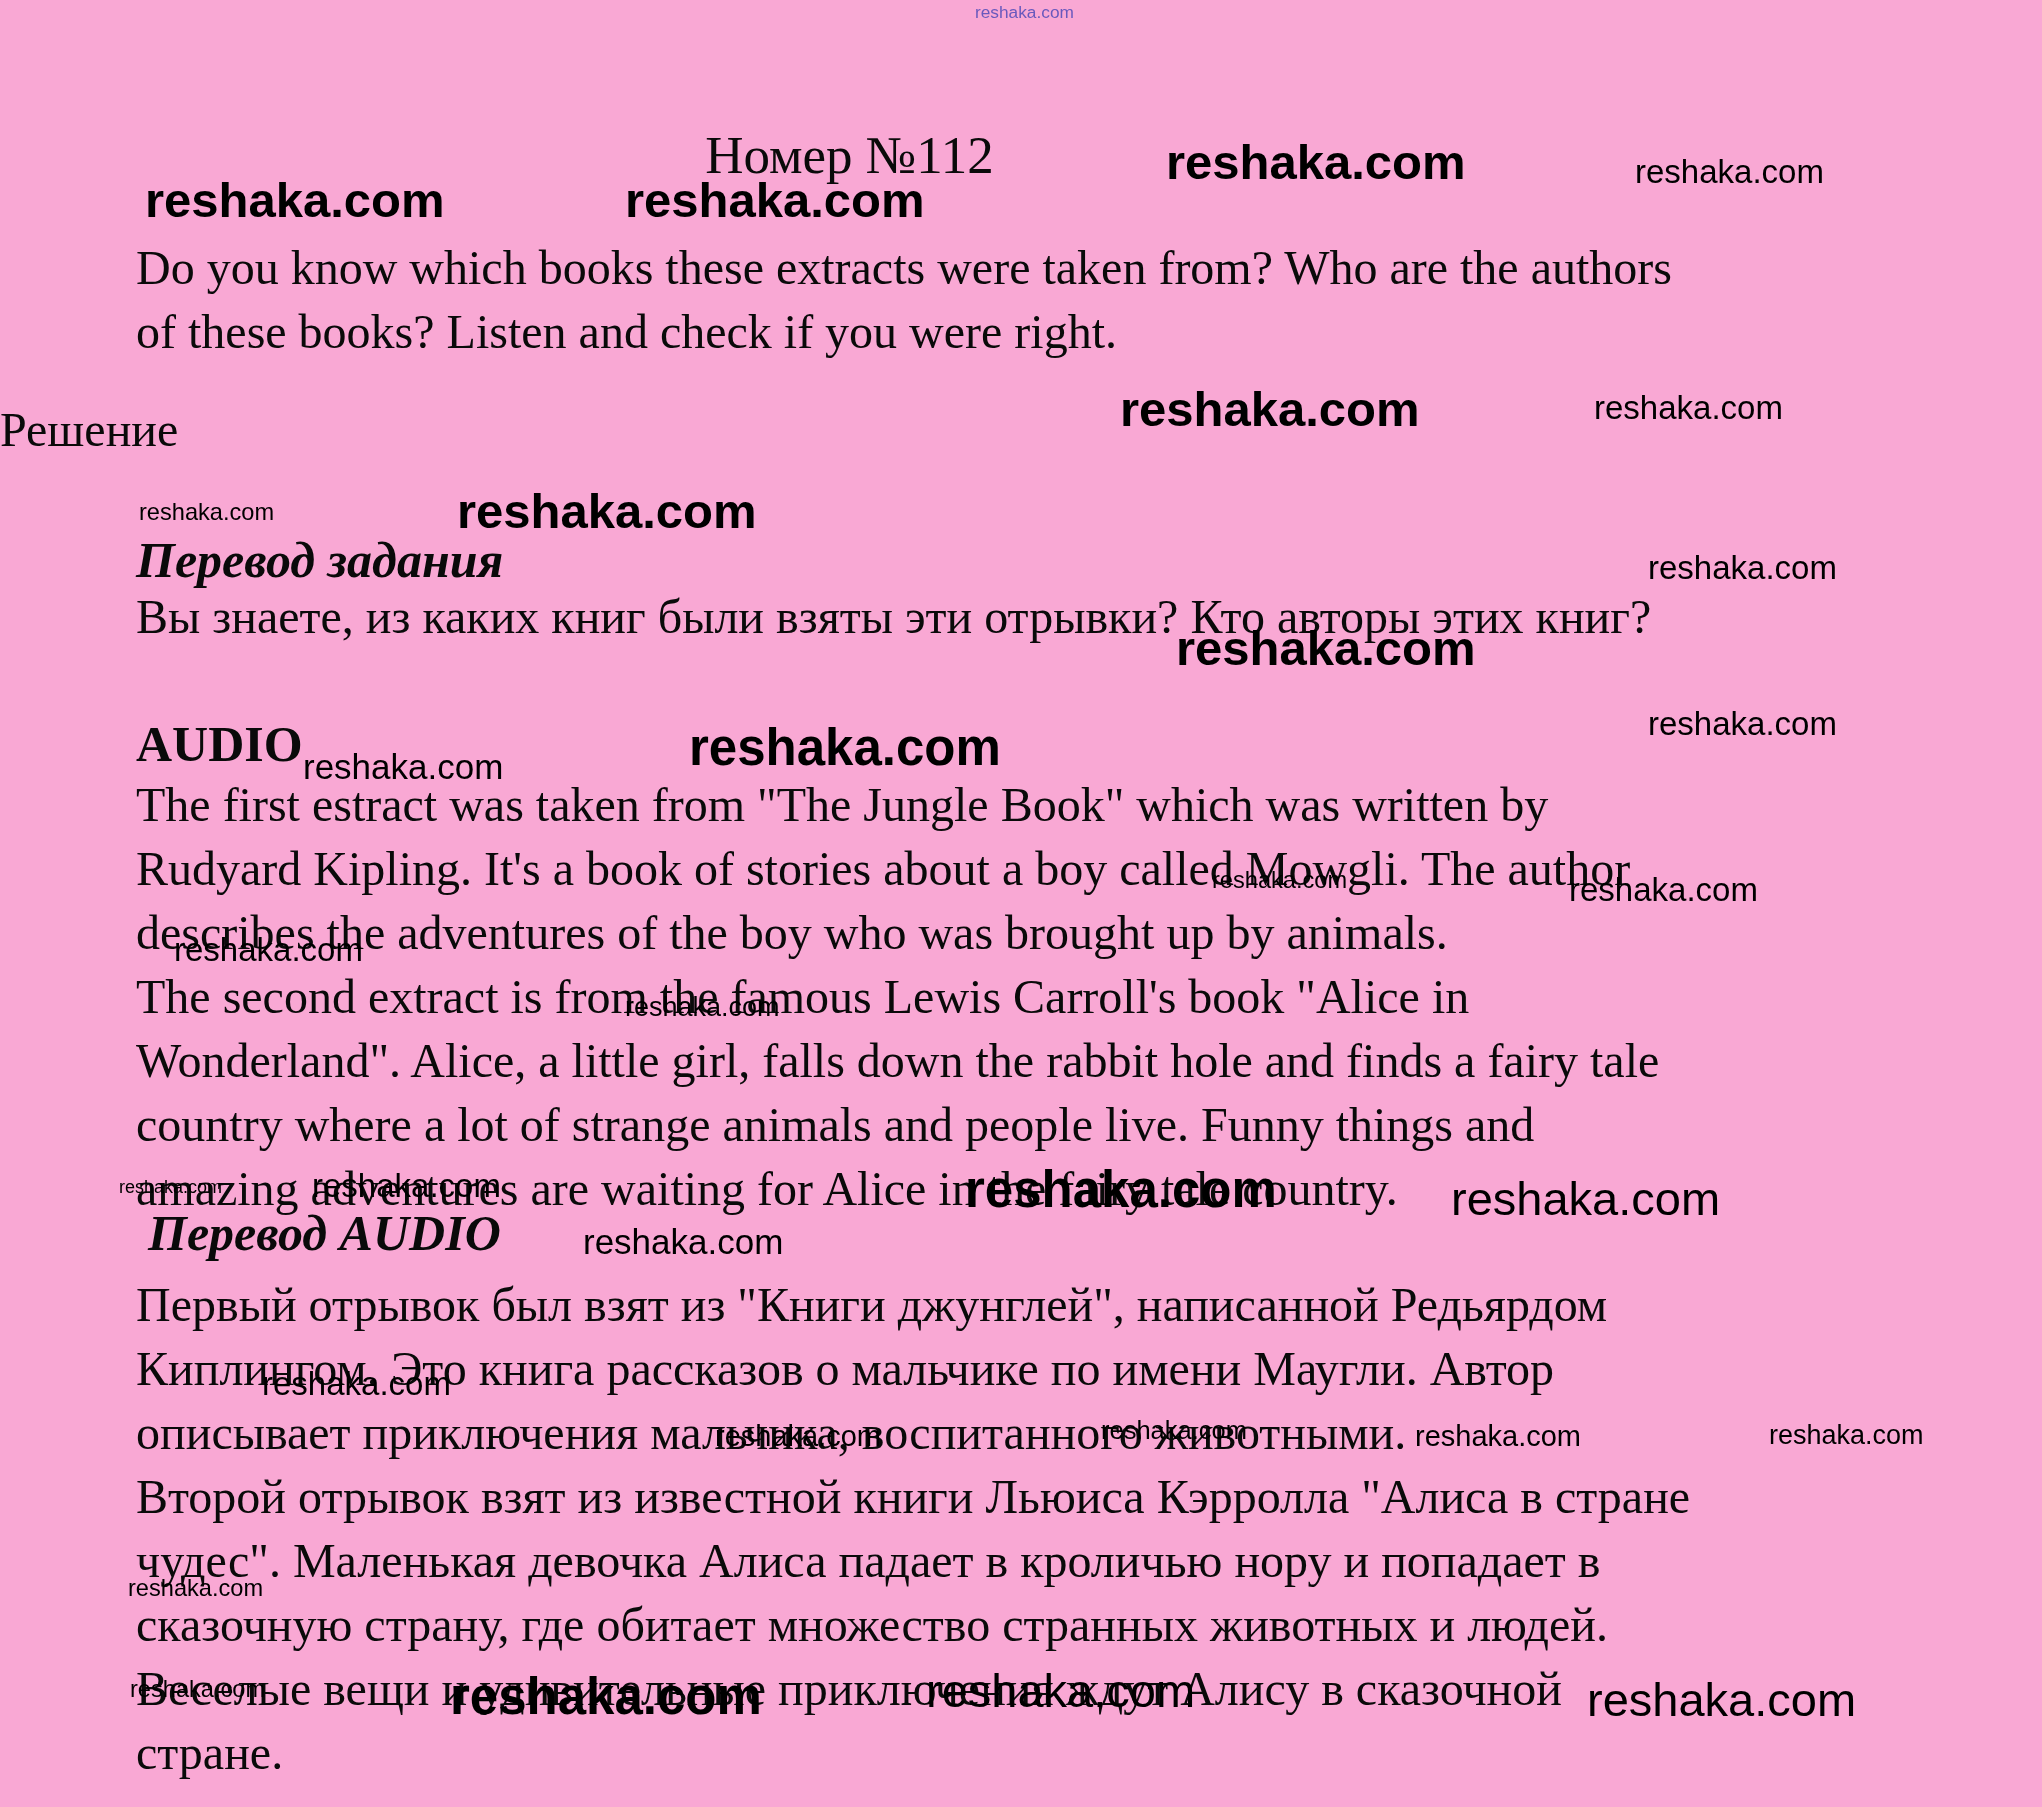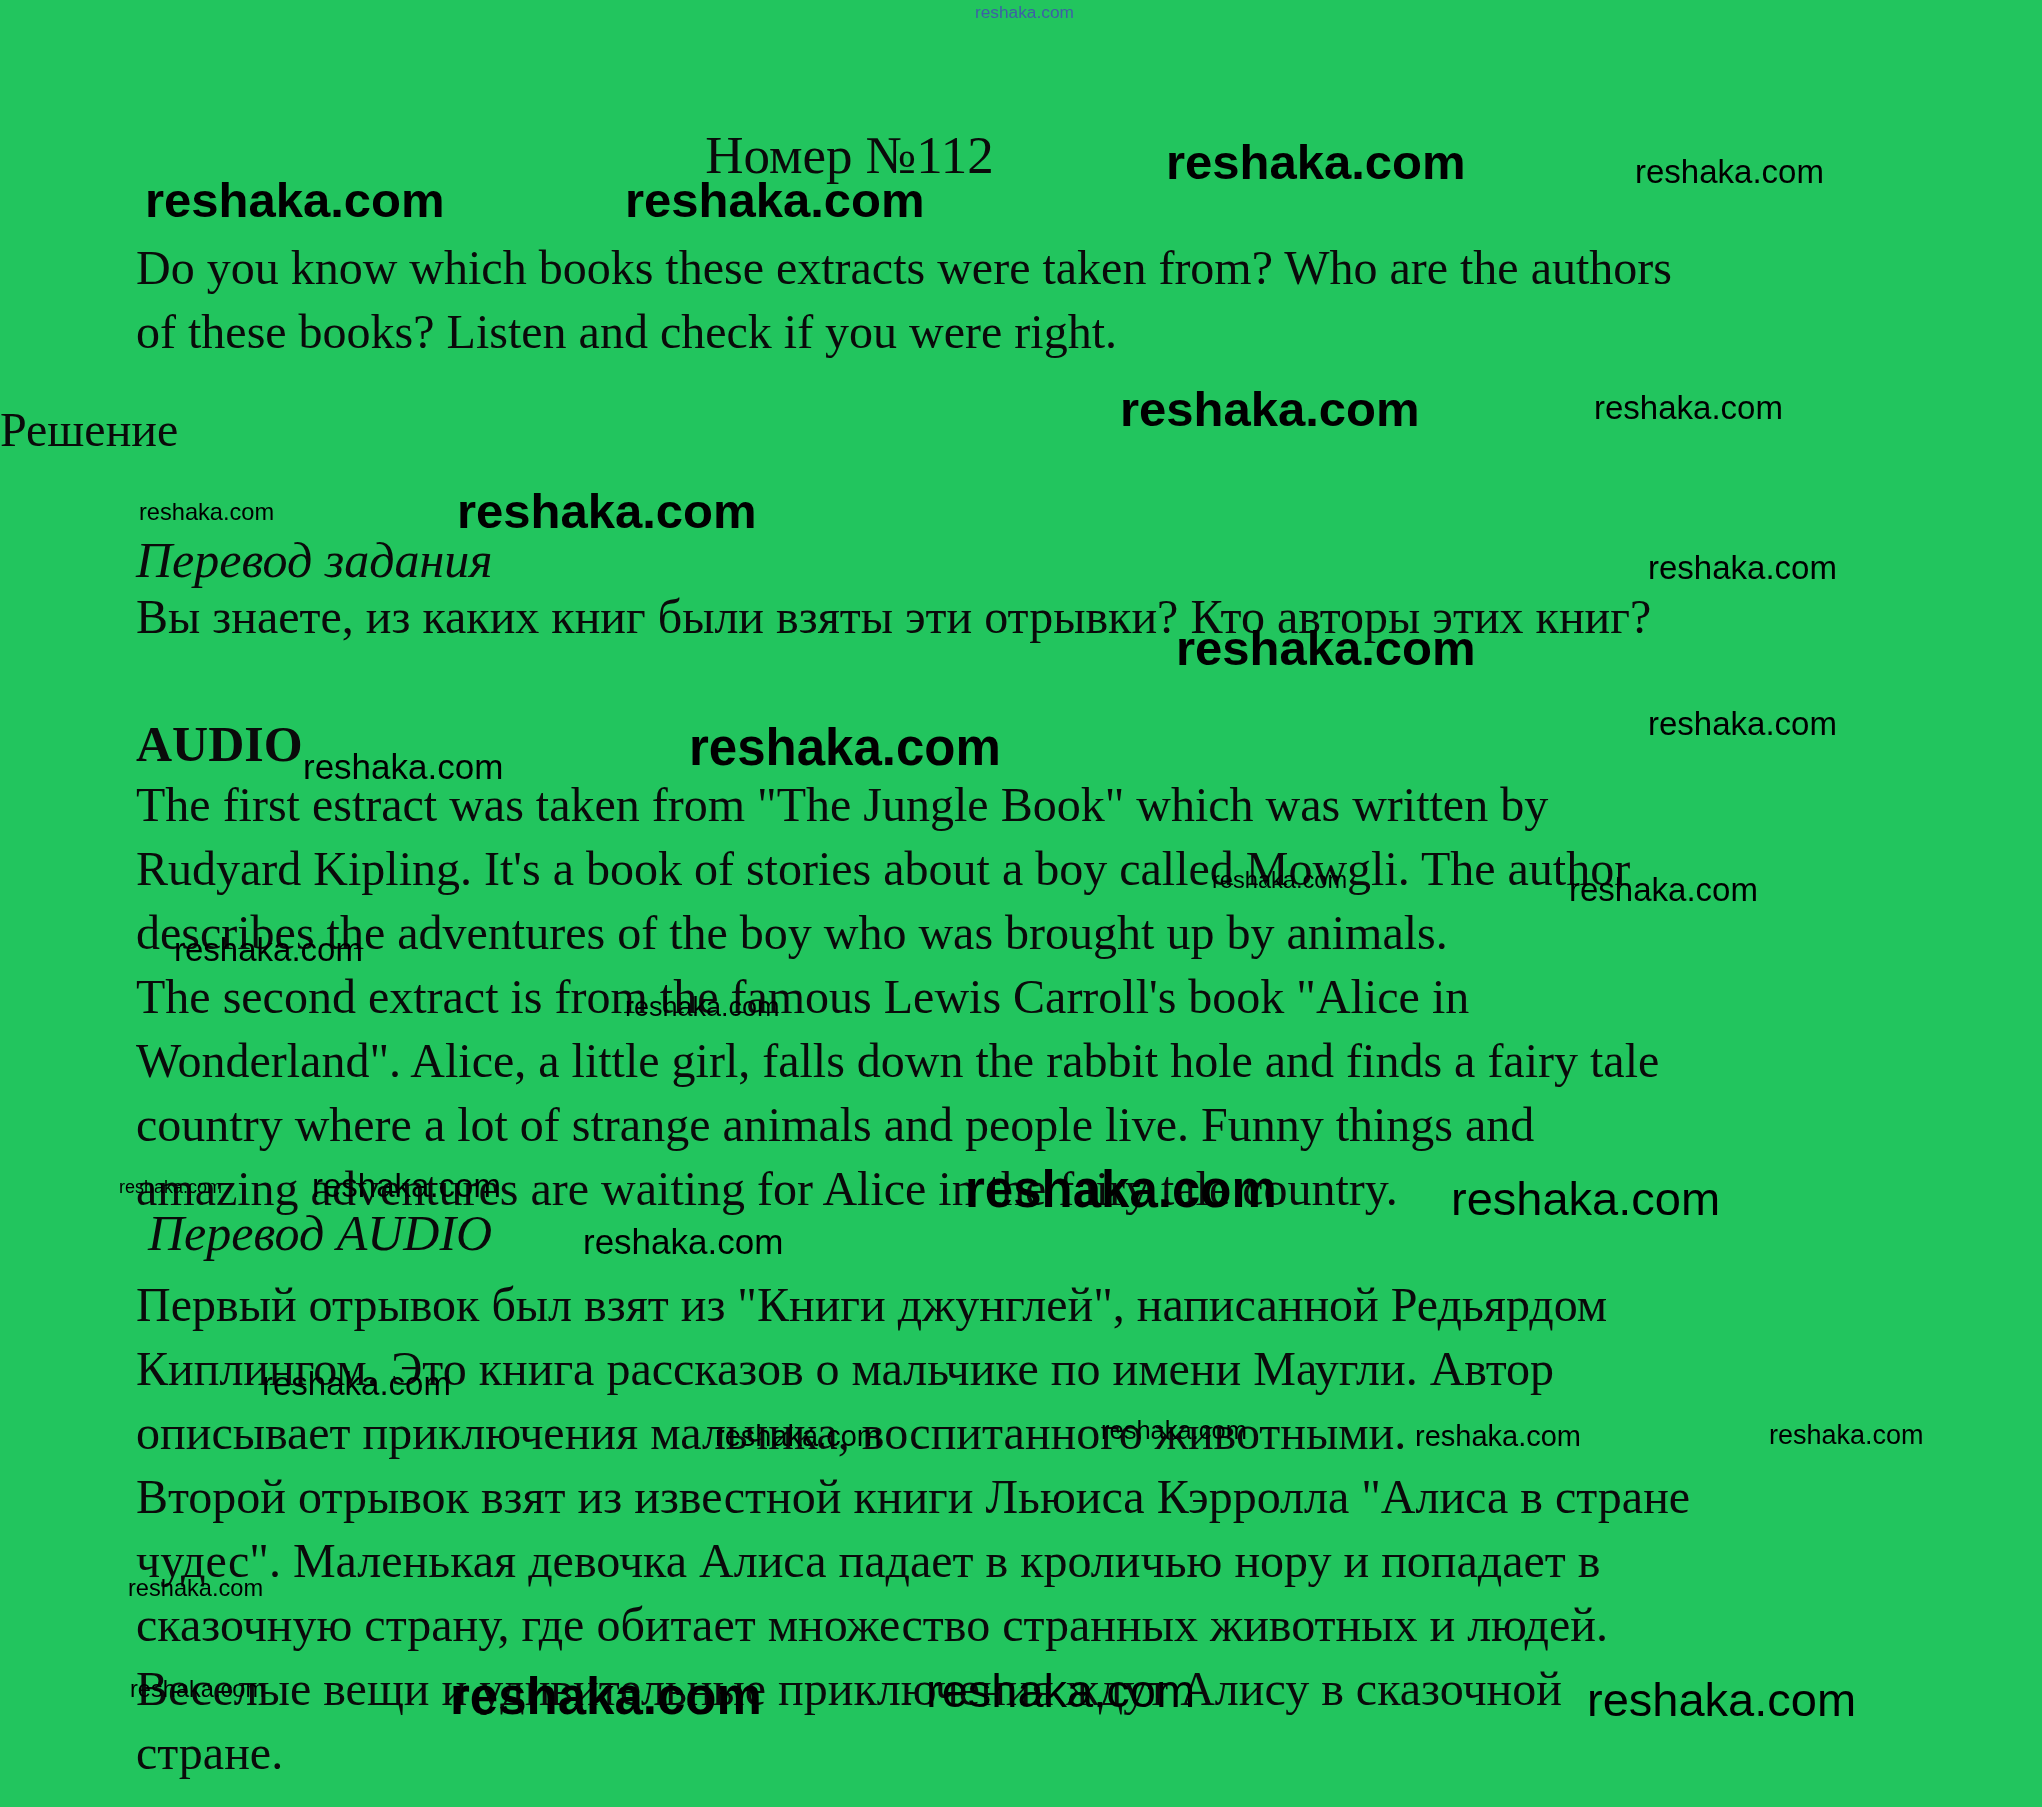--- a/index.html
+++ b/index.html
@@ -1,20 +1,20 @@
 <!DOCTYPE html>
 <html style="font-size:14.5px"><head>
 <meta charset="utf-8">
 <style>
   html,body{margin:0;padding:0;background:#fff;}
   .page{
     position:relative;
     width:2043px;
     height:1807px;
-    background:#22c55e;
+    background:#f9a8d4;
     overflow:hidden;
     font-family:"Liberation Serif", serif;
     color:#000;
   }
   
   .para{position:absolute;left:136px;}
   .para .line{
     font-size:48px;
     line-height:64px;
     white-space:nowrap;
@@ -23,21 +23,21 @@
   .title{
     position:absolute;left:0;width:1699px;text-align:center;
     font-size:53px;line-height:60px;color:#0a0a0a;white-space:nowrap;
   }
   .centered-label{
     position:absolute;left:0;width:2043px;
     font-size:48px;line-height:56px;color:#0a0a0a;white-space:nowrap;
   }
   .heading-italic{
     position:absolute;left:136px;
-    font-size:50px;line-height:58px;font-weight:normal;font-style:italic;
+    font-size:50px;line-height:58px;font-weight:bold;font-style:italic;
     color:#0a0a0a;white-space:nowrap;
   }
   .heading-bold{
     position:absolute;left:136px;
     font-size:50px;line-height:58px;font-weight:bold;
     color:#0a0a0a;white-space:nowrap;
   }
   
   .wm{
     position:absolute;

